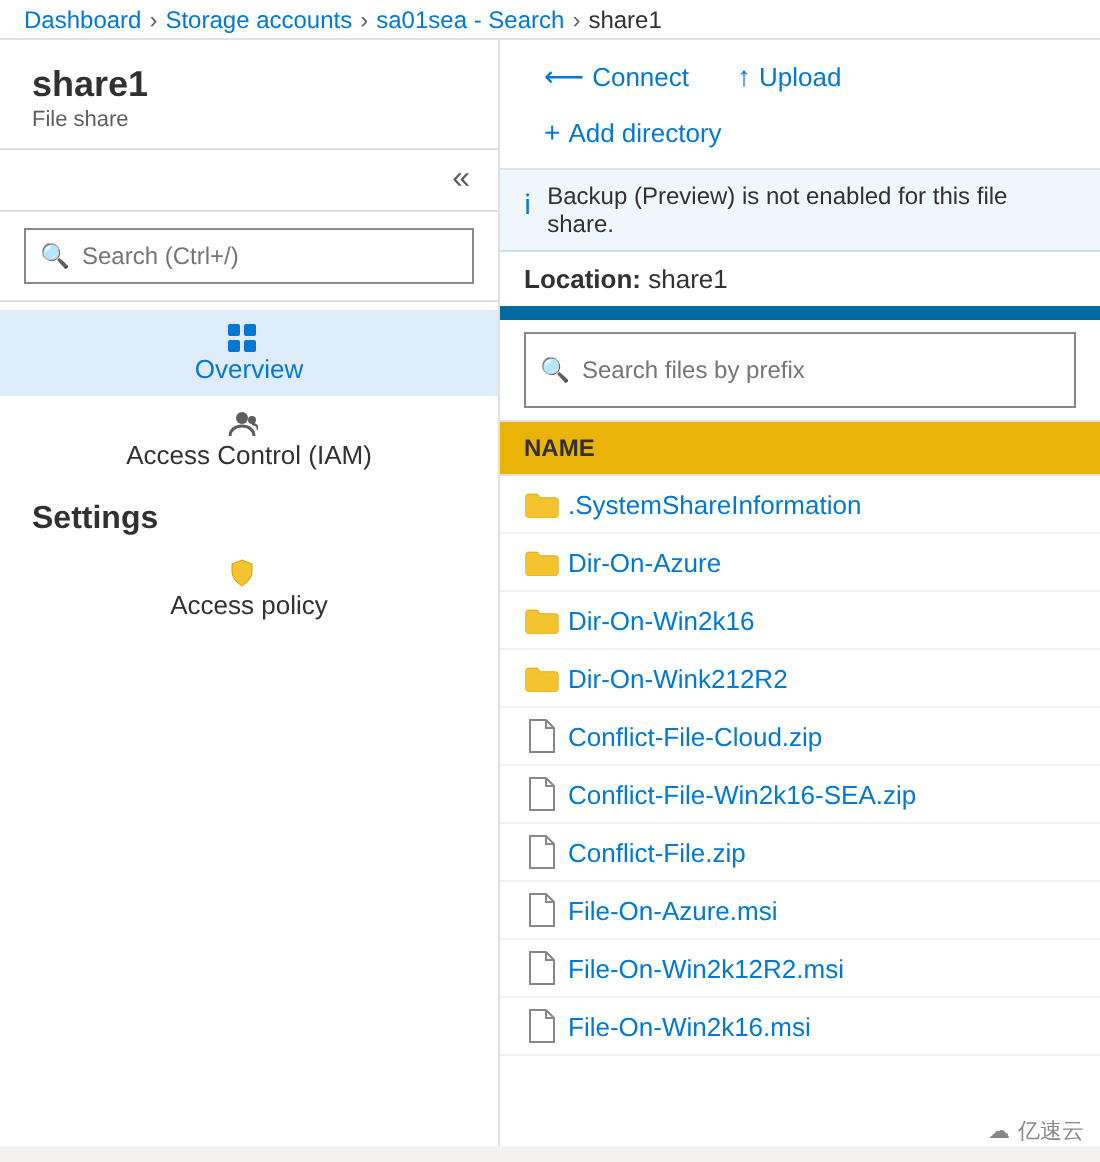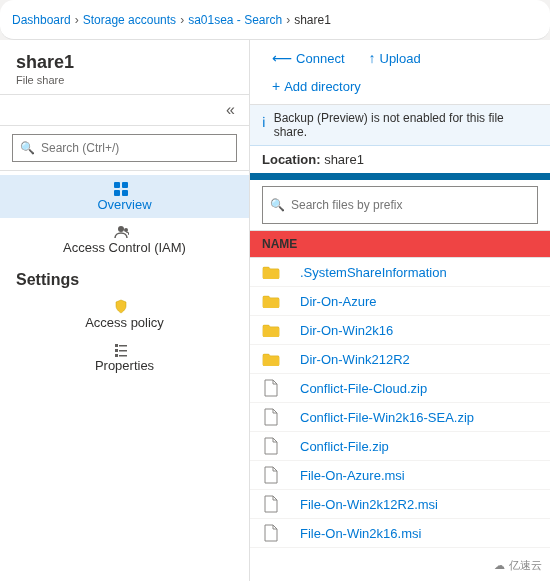--- a/index.html
+++ b/index.html
@@ -14,22 +14,21 @@
 
     
     .breadcrumb {
       background: #fff;
       padding: 4px 12px;
       display: flex;
       align-items: center;
       font-size: 12px;
       color: #0078d4;
       border-bottom: 1px solid #e0e0e0;
-      height: 40px;
-      border-radius: 14px;
+      height: 20px;
     }
     .breadcrumb span {
       color: #323130;
     }
     .breadcrumb a {
       color: #0078d4;
       text-decoration: none;
       cursor: pointer;
     }
     .breadcrumb .sep {
@@ -226,29 +225,29 @@
     .files-table {
       flex: 1;
       overflow-y: auto;
     }
     .files-header {
       padding: 6px 12px;
       font-size: 12px;
       font-weight: 600;
       color: #323130;
       border-bottom: 1px solid #e0e0e0;
-      background: #ef4444;
+      background: #eab308;
     }
     .file-row {
       display: flex;
       align-items: center;
       padding: 5px 12px;
       border-bottom: 1px solid #f3f2f1;
       cursor: pointer;
-      gap: 20px;
+      gap: 4px;
     }
     .file-icon {
       width: 18px;
       height: 18px;
       flex-shrink: 0;
       display: flex;
       align-items: center;
       justify-content: center;
     }
     
@@ -327,33 +326,20 @@
       </div>
       <div class="nav-section-label">Settings</div>
       <div class="nav-item">
         <span class="nav-icon">
           <svg width="16" height="16" viewBox="0 0 16 16" fill="none">
             <path d="M8 1l5 2v4c0 4-5 7-5 7S3 11 3 7V3z" fill="#f4c430" stroke="#c9a000" stroke-width="0.5"></path>
           </svg>
         </span>
         <span>Access policy</span>
       </div>
-      <div class="nav-item">
-        <span class="nav-icon">
-          <svg width="16" height="16" viewBox="0 0 16 16" fill="none">
-            <rect x="2" y="2" width="3" height="3" fill="#605e5c"></rect>
-            <rect x="6" y="3" width="8" height="1.5" fill="#605e5c"></rect>
-            <rect x="2" y="7" width="3" height="3" fill="#605e5c"></rect>
-            <rect x="6" y="8" width="8" height="1.5" fill="#605e5c"></rect>
-            <rect x="2" y="12" width="3" height="3" fill="#605e5c"></rect>
-            <rect x="6" y="13" width="8" height="1.5" fill="#605e5c"></rect>
-          </svg>
-        </span>
-        <span>Properties</span>
-      </div>
     </div>
   </div>
 
   <div class="content">
     <div class="toolbar">
       <button class="toolbar-btn">
         <span class="btn-icon">⟵</span>
         <span>Connect</span>
       </button>
       <button class="toolbar-btn">

